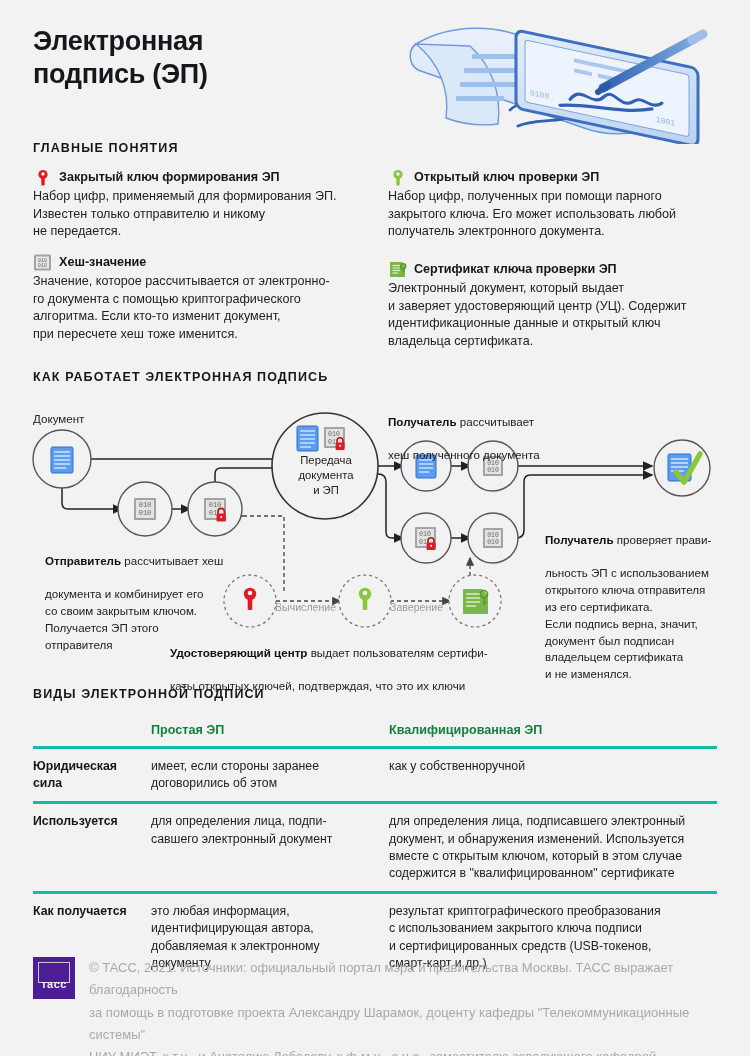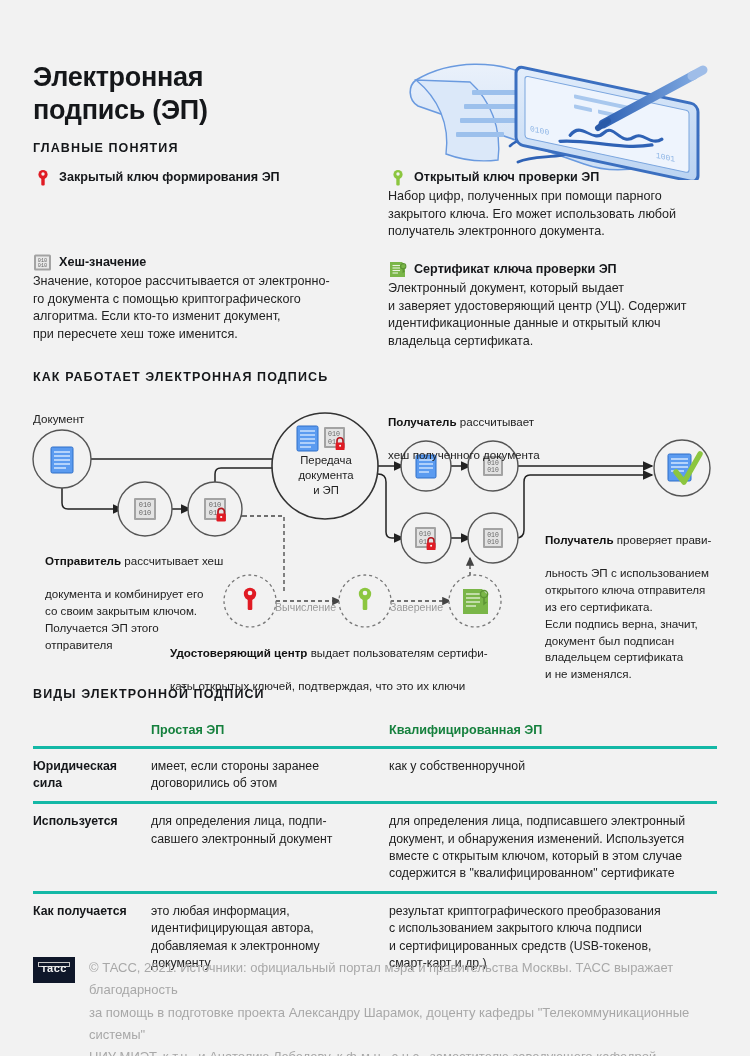--- a/index.html
+++ b/index.html
@@ -6,21 +6,21 @@
   html, body {
     width: 750px; height: 1056px;
     background: #f2f2f2;
     font-family: "Liberation Sans", "DejaVu Sans", sans-serif;
     color: #1a1a1a;
     overflow: hidden;
   }
   .page { position: relative; width: 750px; height: 1056px; background: #f2f2f2; }
 
   
-  .header { position: absolute; left: 0; top: 0; width: 750px; height: 150px; margin-top: 36px; }
+  .header { position: absolute; left: 0; top: 0; width: 750px; height: 150px; }
   .title {
     position: absolute; left: 33px; top: 25px;
     font-size: 27px; font-weight: bold; line-height: 1.22;
     letter-spacing: -0.3px; color: #15171a; white-space: pre-line;
   }
   .hero { position: absolute; left: 398px; top: 14px; width: 340px; height: 130px; }
 
   
   .sec-head {
     position: absolute; font-size: 12.5px; font-weight: bold;
@@ -59,21 +59,21 @@
   .tc0 { width: 118px; flex: none; padding: 9px 8px 9px 0; }
   .tc1 { width: 238px; flex: none; padding: 9px 12px 9px 0; }
   .tc2 { flex: 1; padding: 9px 4px 9px 0; }
   .th { font-size: 12.6px; font-weight: bold; color: #15803d; }
   .rh { font-size: 12.3px; font-weight: bold; color: #15171a; line-height: 1.35; white-space: pre-line;}
   .td { font-size: 12.3px; color: #222; line-height: 1.4; white-space: pre-line; }
 
   
   .footer { position: absolute; left: 33px; top: 957px; width: 690px; display: flex; gap: 14px; }
   .tass-logo {
-    width: 42px; height: 26px; flex: none; background: #0f172a; position: relative;
+    width: 42px; height: 42px; flex: none; background: #4c1d95; position: relative;
   }
   .tass-logo span {
     position: absolute; left: 0; right: 0; bottom: 9px; text-align: center;
     color: #f2f2f2; font-size: 11px; font-weight: bold; letter-spacing: 0.5px;
   }
   .tass-logo i {
     position: absolute; left: 5px; top: 5px; right: 5px; bottom: 16px;
     border: 1px solid #c8c8c8;
   }
   .footer-text {
@@ -146,20 +146,23 @@
 
   <div class="concept" style="left:33px; top:170px; width:330px;">
     <span class="c-ico">
       <svg width="20" height="20" viewBox="0 0 20 20">
         <circle cx="10" cy="6.6" r="4.6" fill="#e01b24"></circle>
         <circle cx="10" cy="6" r="1.7" fill="#f2f2f2"></circle>
         <rect x="8.3" y="9" width="3.4" height="8.6" rx="1" fill="#e01b24"></rect>
       </svg>
     </span>
     <div class="c-title">Закрытый ключ формирования ЭП</div>
+    <div class="c-body">Набор цифр, применяемый для формирования ЭП.
+Известен только отправителю и никому
+не передается.</div>
   </div>
 
   <div class="concept" style="left:388px; top:170px; width:335px;">
     <span class="c-ico">
       <svg width="20" height="20" viewBox="0 0 20 20">
         <circle cx="10" cy="6.6" r="4.6" fill="#8cc63f"></circle>
         <circle cx="10" cy="6" r="1.7" fill="#f2f2f2"></circle>
         <rect x="8.3" y="9" width="3.4" height="8.6" rx="1" fill="#8cc63f"></rect>
       </svg>
     </span>

